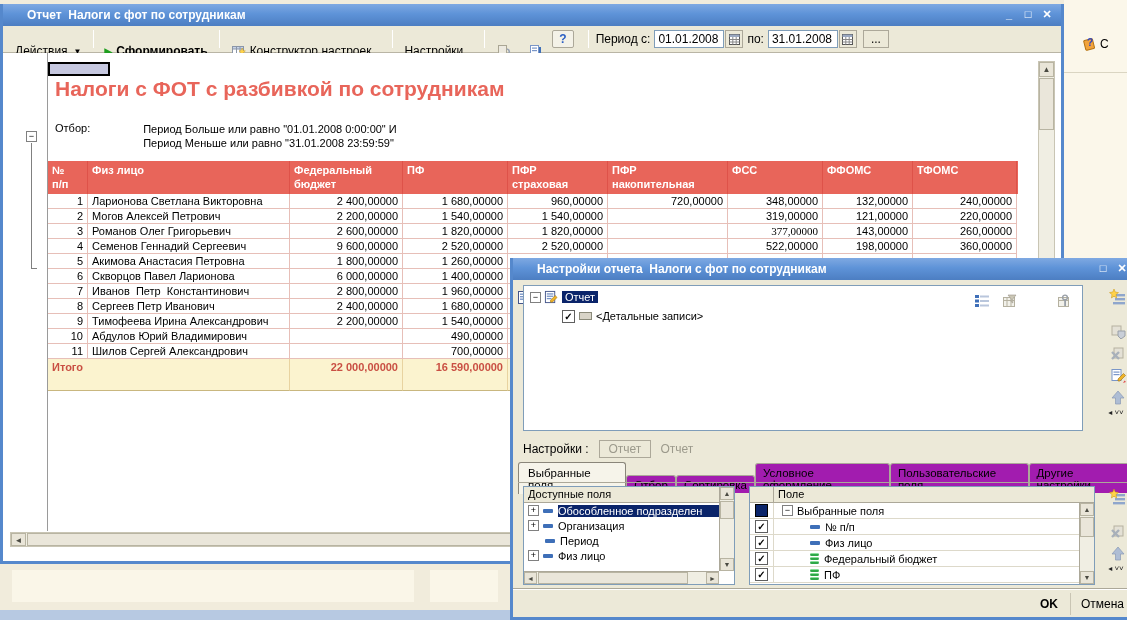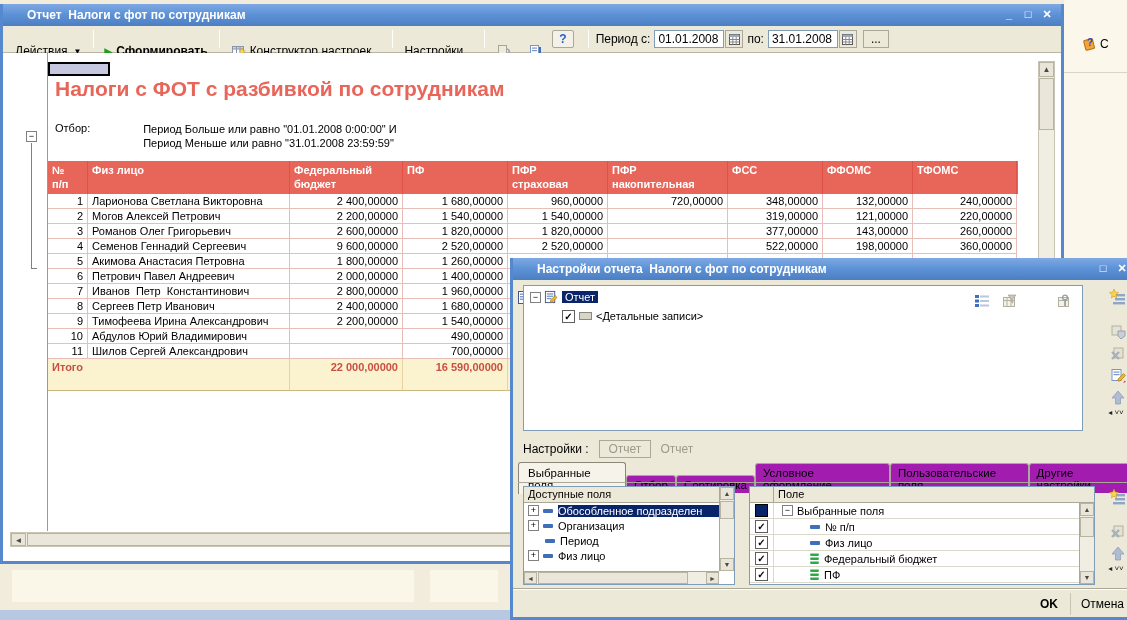--- a/index.html
+++ b/index.html
@@ -305,21 +305,21 @@
               <div class="td num" style="width: 90px;">121,00000</div>
               <div class="td num" style="width: 104px;">220,00000</div>
             </div>
             <div class="trow">
               <div class="td num" style="width: 40px;">3</div>
               <div class="td" style="width: 202px;">Романов Олег Григорьевич</div>
               <div class="td num" style="width: 113px;">2 600,00000</div>
               <div class="td num" style="width: 105px;">1 820,00000</div>
               <div class="td num" style="width: 100px;">1 820,00000</div>
               <div class="td num" style="width: 120px;"></div>
-              <div class="td num" style="width: 95px;">377,00000</div>
+              <div class="td num" style="width: 95px; font-family: Liberation Serif, serif;">377,00000</div>
               <div class="td num" style="width: 90px;">143,00000</div>
               <div class="td num" style="width: 104px;">260,00000</div>
             </div>
             <div class="trow">
               <div class="td num" style="width: 40px;">4</div>
               <div class="td" style="width: 202px;">Семенов Геннадий Сергеевич</div>
               <div class="td num" style="width: 113px;">9 600,00000</div>
               <div class="td num" style="width: 105px;">2 520,00000</div>
               <div class="td num" style="width: 100px;">2 520,00000</div>
               <div class="td num" style="width: 120px;"></div>
@@ -333,22 +333,22 @@
               <div class="td num" style="width: 113px;">1 800,00000</div>
               <div class="td num" style="width: 105px;">1 260,00000</div>
               <div class="td num" style="width: 100px;"></div>
               <div class="td num" style="width: 120px;"></div>
               <div class="td num" style="width: 95px;"></div>
               <div class="td num" style="width: 90px;"></div>
               <div class="td num" style="width: 104px;"></div>
             </div>
             <div class="trow">
               <div class="td num" style="width: 40px;">6</div>
-              <div class="td" style="width: 202px;">Петрович Павел Андреевич</div>
-              <div class="td num" style="width: 113px;">2 000,00000</div>
+              <div class="td" style="width: 202px;">Скворцов Павел Ларионова</div>
+              <div class="td num" style="width: 113px;">6 000,00000</div>
               <div class="td num" style="width: 105px;">1 400,00000</div>
               <div class="td num" style="width: 100px;"></div>
               <div class="td num" style="width: 120px;"></div>
               <div class="td num" style="width: 95px;"></div>
               <div class="td num" style="width: 90px;"></div>
               <div class="td num" style="width: 104px;"></div>
             </div>
             <div class="trow">
               <div class="td num" style="width: 40px;">7</div>
               <div class="td" style="width: 202px;">Иванов  Петр  Константинович</div>

